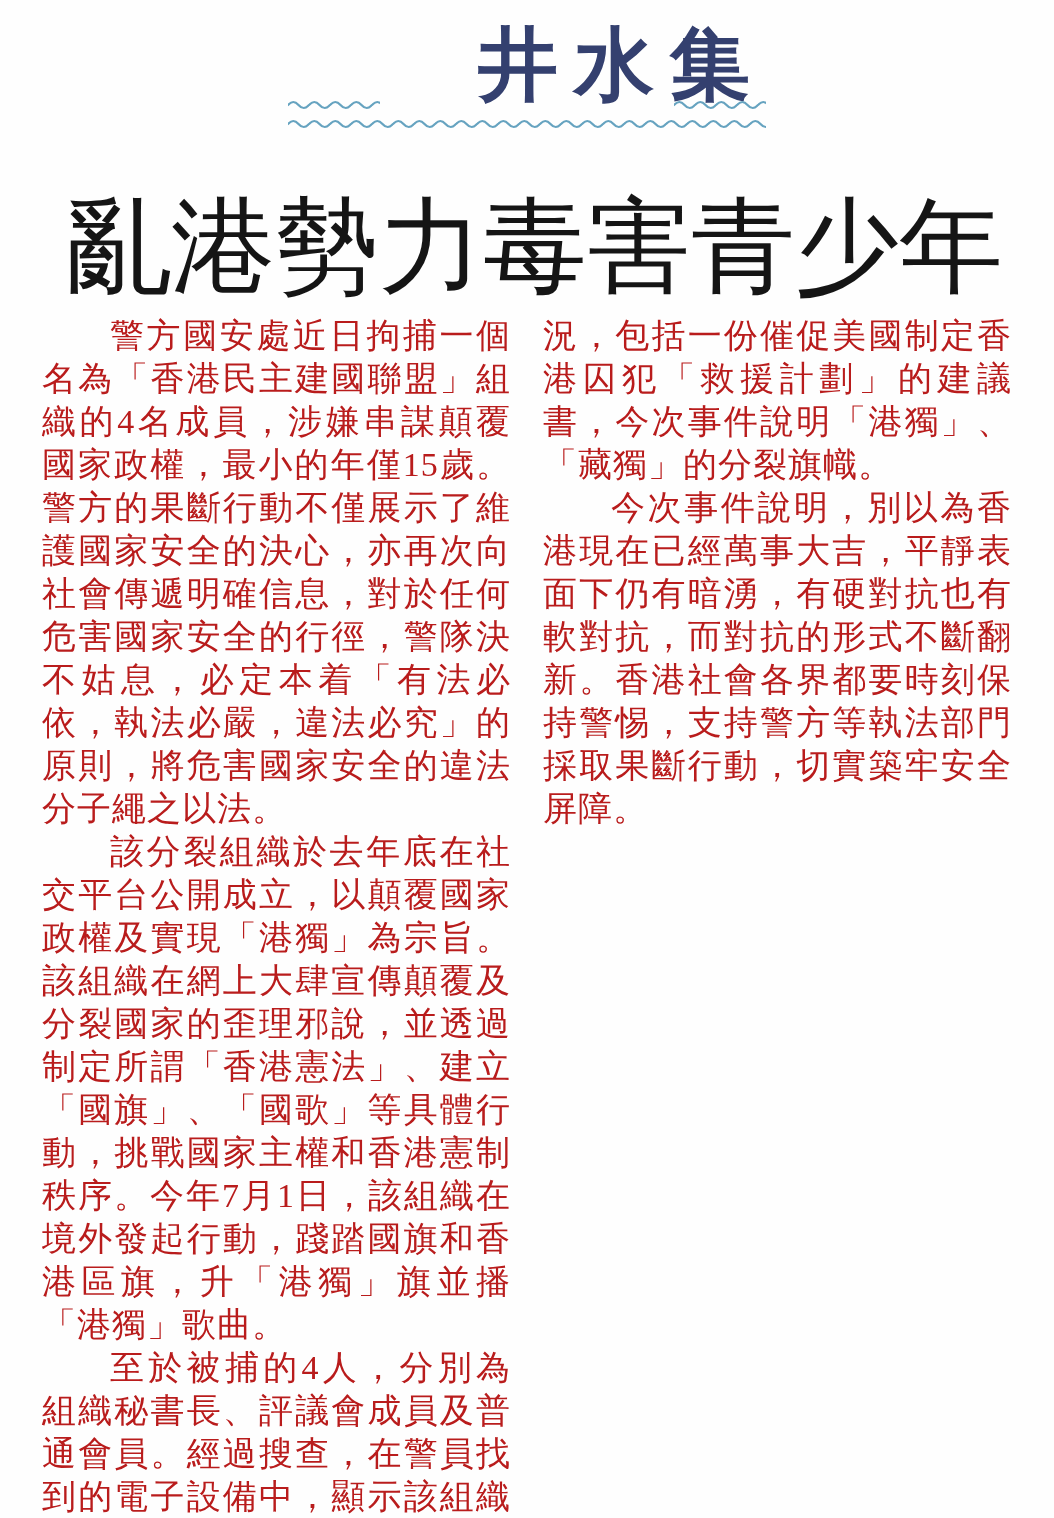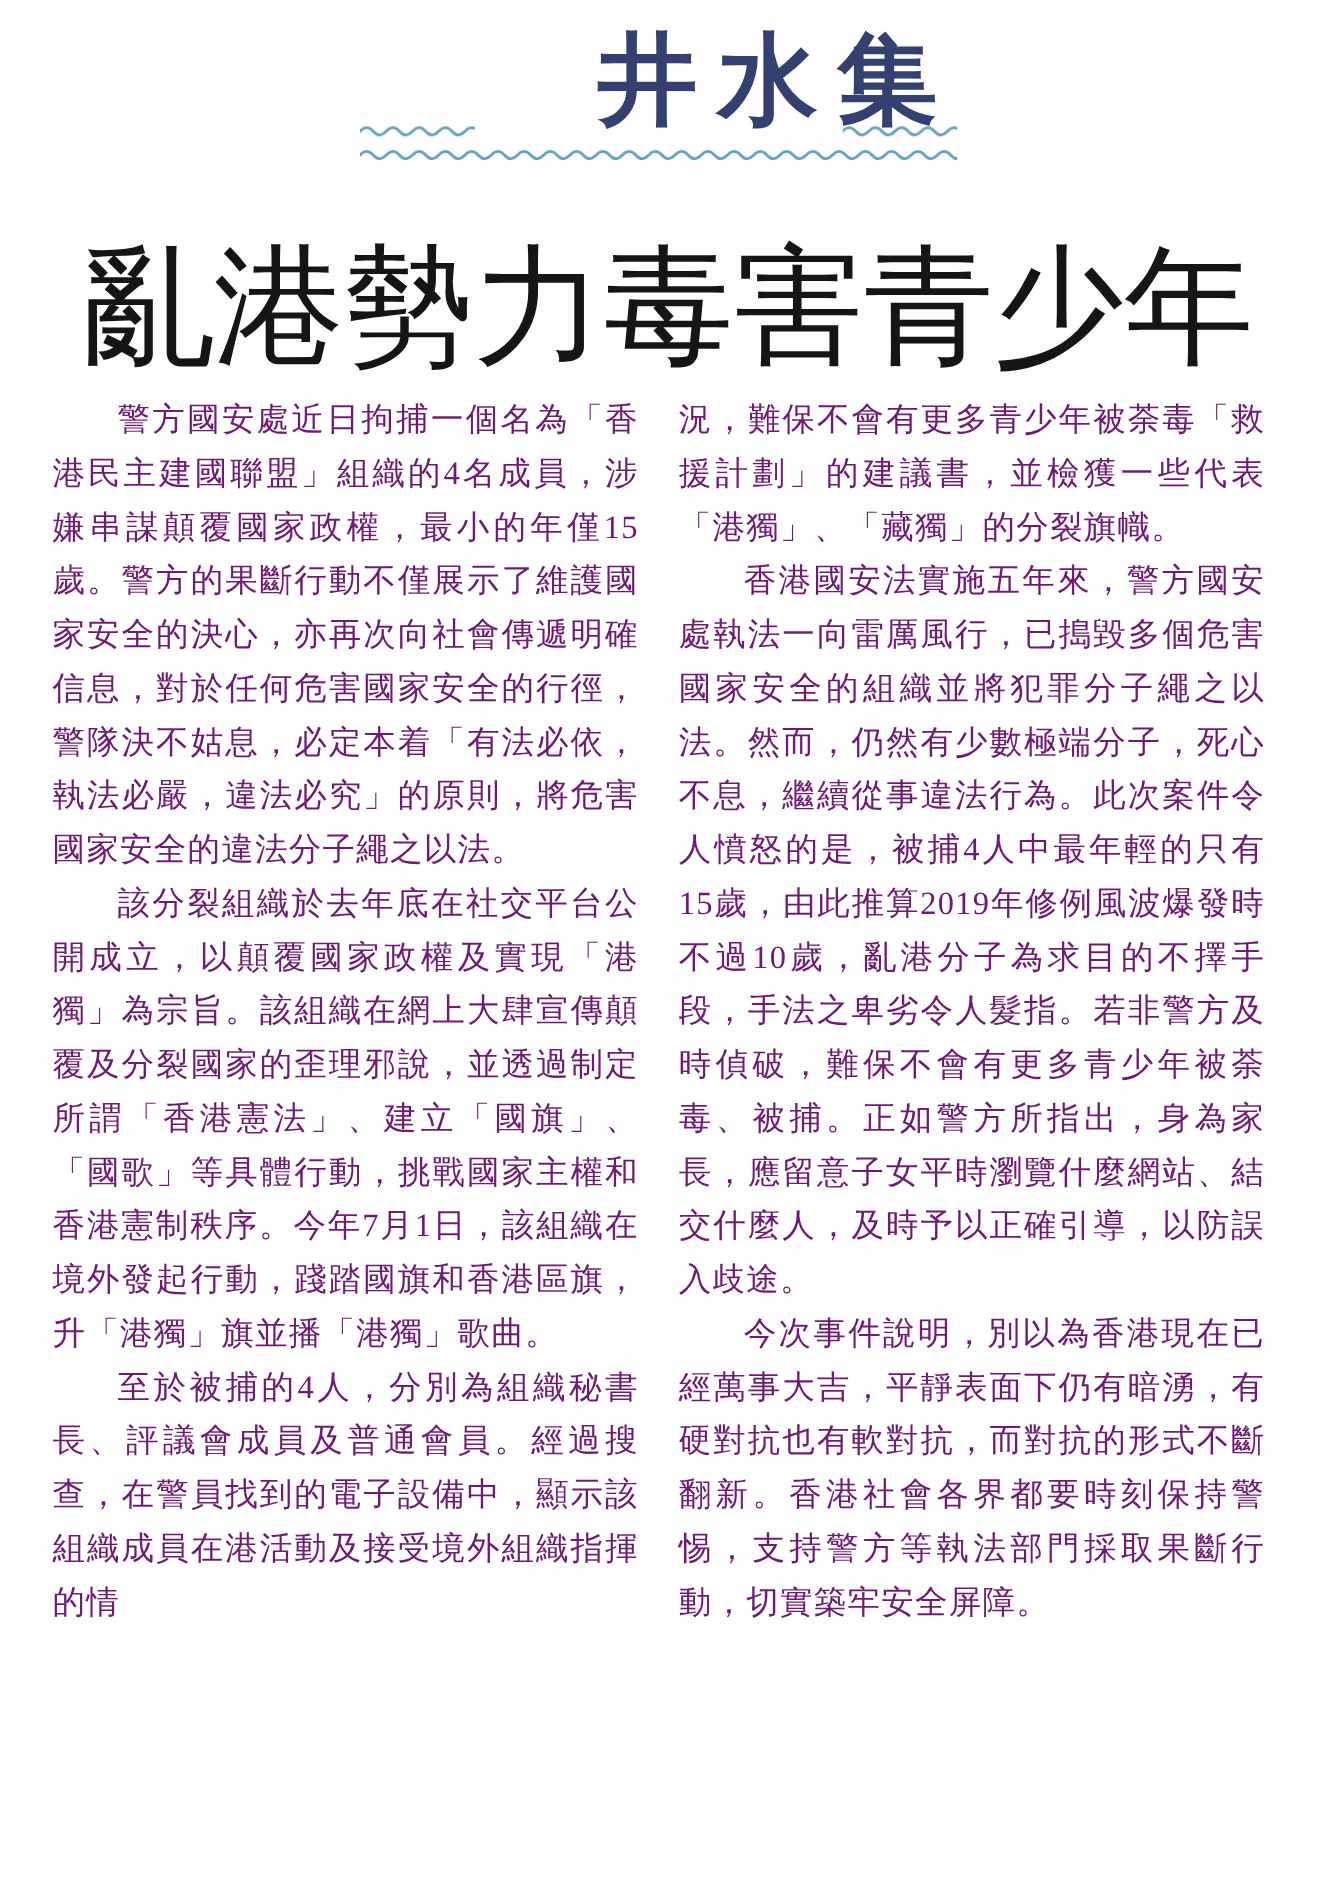--- a/index.html
+++ b/index.html
@@ -60,25 +60,25 @@
     position: absolute;
     top: 314px;
     left: 42px;
     width: 970px;
     display: flex;
     gap: 32px;
   }
   .col { width: 469px; }
   .para {
     margin: 0;
-    font-size: 26px;
+    font-size: 34px;
     line-height: 43px;
     letter-spacing: 1px;
     text-align: justify;
-    color: #701a75;
+    color: #b91c1c;
   }
   .para.indent { text-indent: 2em; }
 </style>
 </head>
 <body>
 
 <svg width="0" height="0" style="position:absolute" aria-hidden="true">
   <defs>
     <pattern id="wavepat" width="21" height="16" patternUnits="userSpaceOnUse">
       <path d="M0 8 Q 5.25 2 10.5 8 Q 15.75 14 21 8" fill="none" stroke="#66a3c0" stroke-width="2.2" stroke-linecap="round"></path>
@@ -111,17 +111,16 @@
     <span>年</span>
   </h1>
 
 <main class="article-body">
   <div class="col">
     <p class="para indent">警方國安處近日拘捕一個名為「香港民主建國聯盟」組織的4名成員，涉嫌串謀顛覆國家政權，最小的年僅15歲。警方的果斷行動不僅展示了維護國家安全的決心，亦再次向社會傳遞明確信息，對於任何危害國家安全的行徑，警隊決不姑息，必定本着「有法必依，執法必嚴，違法必究」的原則，將危害國家安全的違法分子繩之以法。</p>
     <p class="para indent">該分裂組織於去年底在社交平台公開成立，以顛覆國家政權及實現「港獨」為宗旨。該組織在網上大肆宣傳顛覆及分裂國家的歪理邪說，並透過制定所謂「香港憲法」、建立「國旗」、「國歌」等具體行動，挑戰國家主權和香港憲制秩序。今年7月1日，該組織在境外發起行動，踐踏國旗和香港區旗，升「港獨」旗並播「港獨」歌曲。</p>
     <p class="para indent">至於被捕的4人，分別為組織秘書長、評議會成員及普通會員。經過搜查，在警員找到的電子設備中，顯示該組織成員在港活動及接受境外組織指揮的情</p>
   </div>
   <div class="col">
-    <p class="para">況，難保不會有更多青少年被荼毒「救援計劃」的建議書，並檢獲一些代表「港獨」、「藏獨」的分裂旗幟。</p>
-    <p class="para indent">香港國安法實施五年來，警方國安處執法一向雷厲風行，已搗毀多個危害國家安全的組織並將犯罪分子繩之以法。然而，仍然有少數極端分子，死心不息，繼續從事違法行為。此次案件令人憤怒的是，被捕4人中最年輕的只有15歲，由此推算2019年修例風波爆發時不過10歲，亂港分子為求目的不擇手段，手法之卑劣令人髮指。若非警方及時偵破，難保不會有更多青少年被荼毒、被捕。正如警方所指出，身為家長，應留意子女平時瀏覽什麼網站、結交什麼人，及時予以正確引導，以防誤入歧途。</p>
+    <p class="para">況，包括一份催促美國制定香港囚犯「救援計劃」的建議書，今次事件說明「港獨」、「藏獨」的分裂旗幟。</p>
     <p class="para indent">今次事件說明，別以為香港現在已經萬事大吉，平靜表面下仍有暗湧，有硬對抗也有軟對抗，而對抗的形式不斷翻新。香港社會各界都要時刻保持警惕，支持警方等執法部門採取果斷行動，切實築牢安全屏障。</p>
   </div>
 </main>
 
 </body></html>

